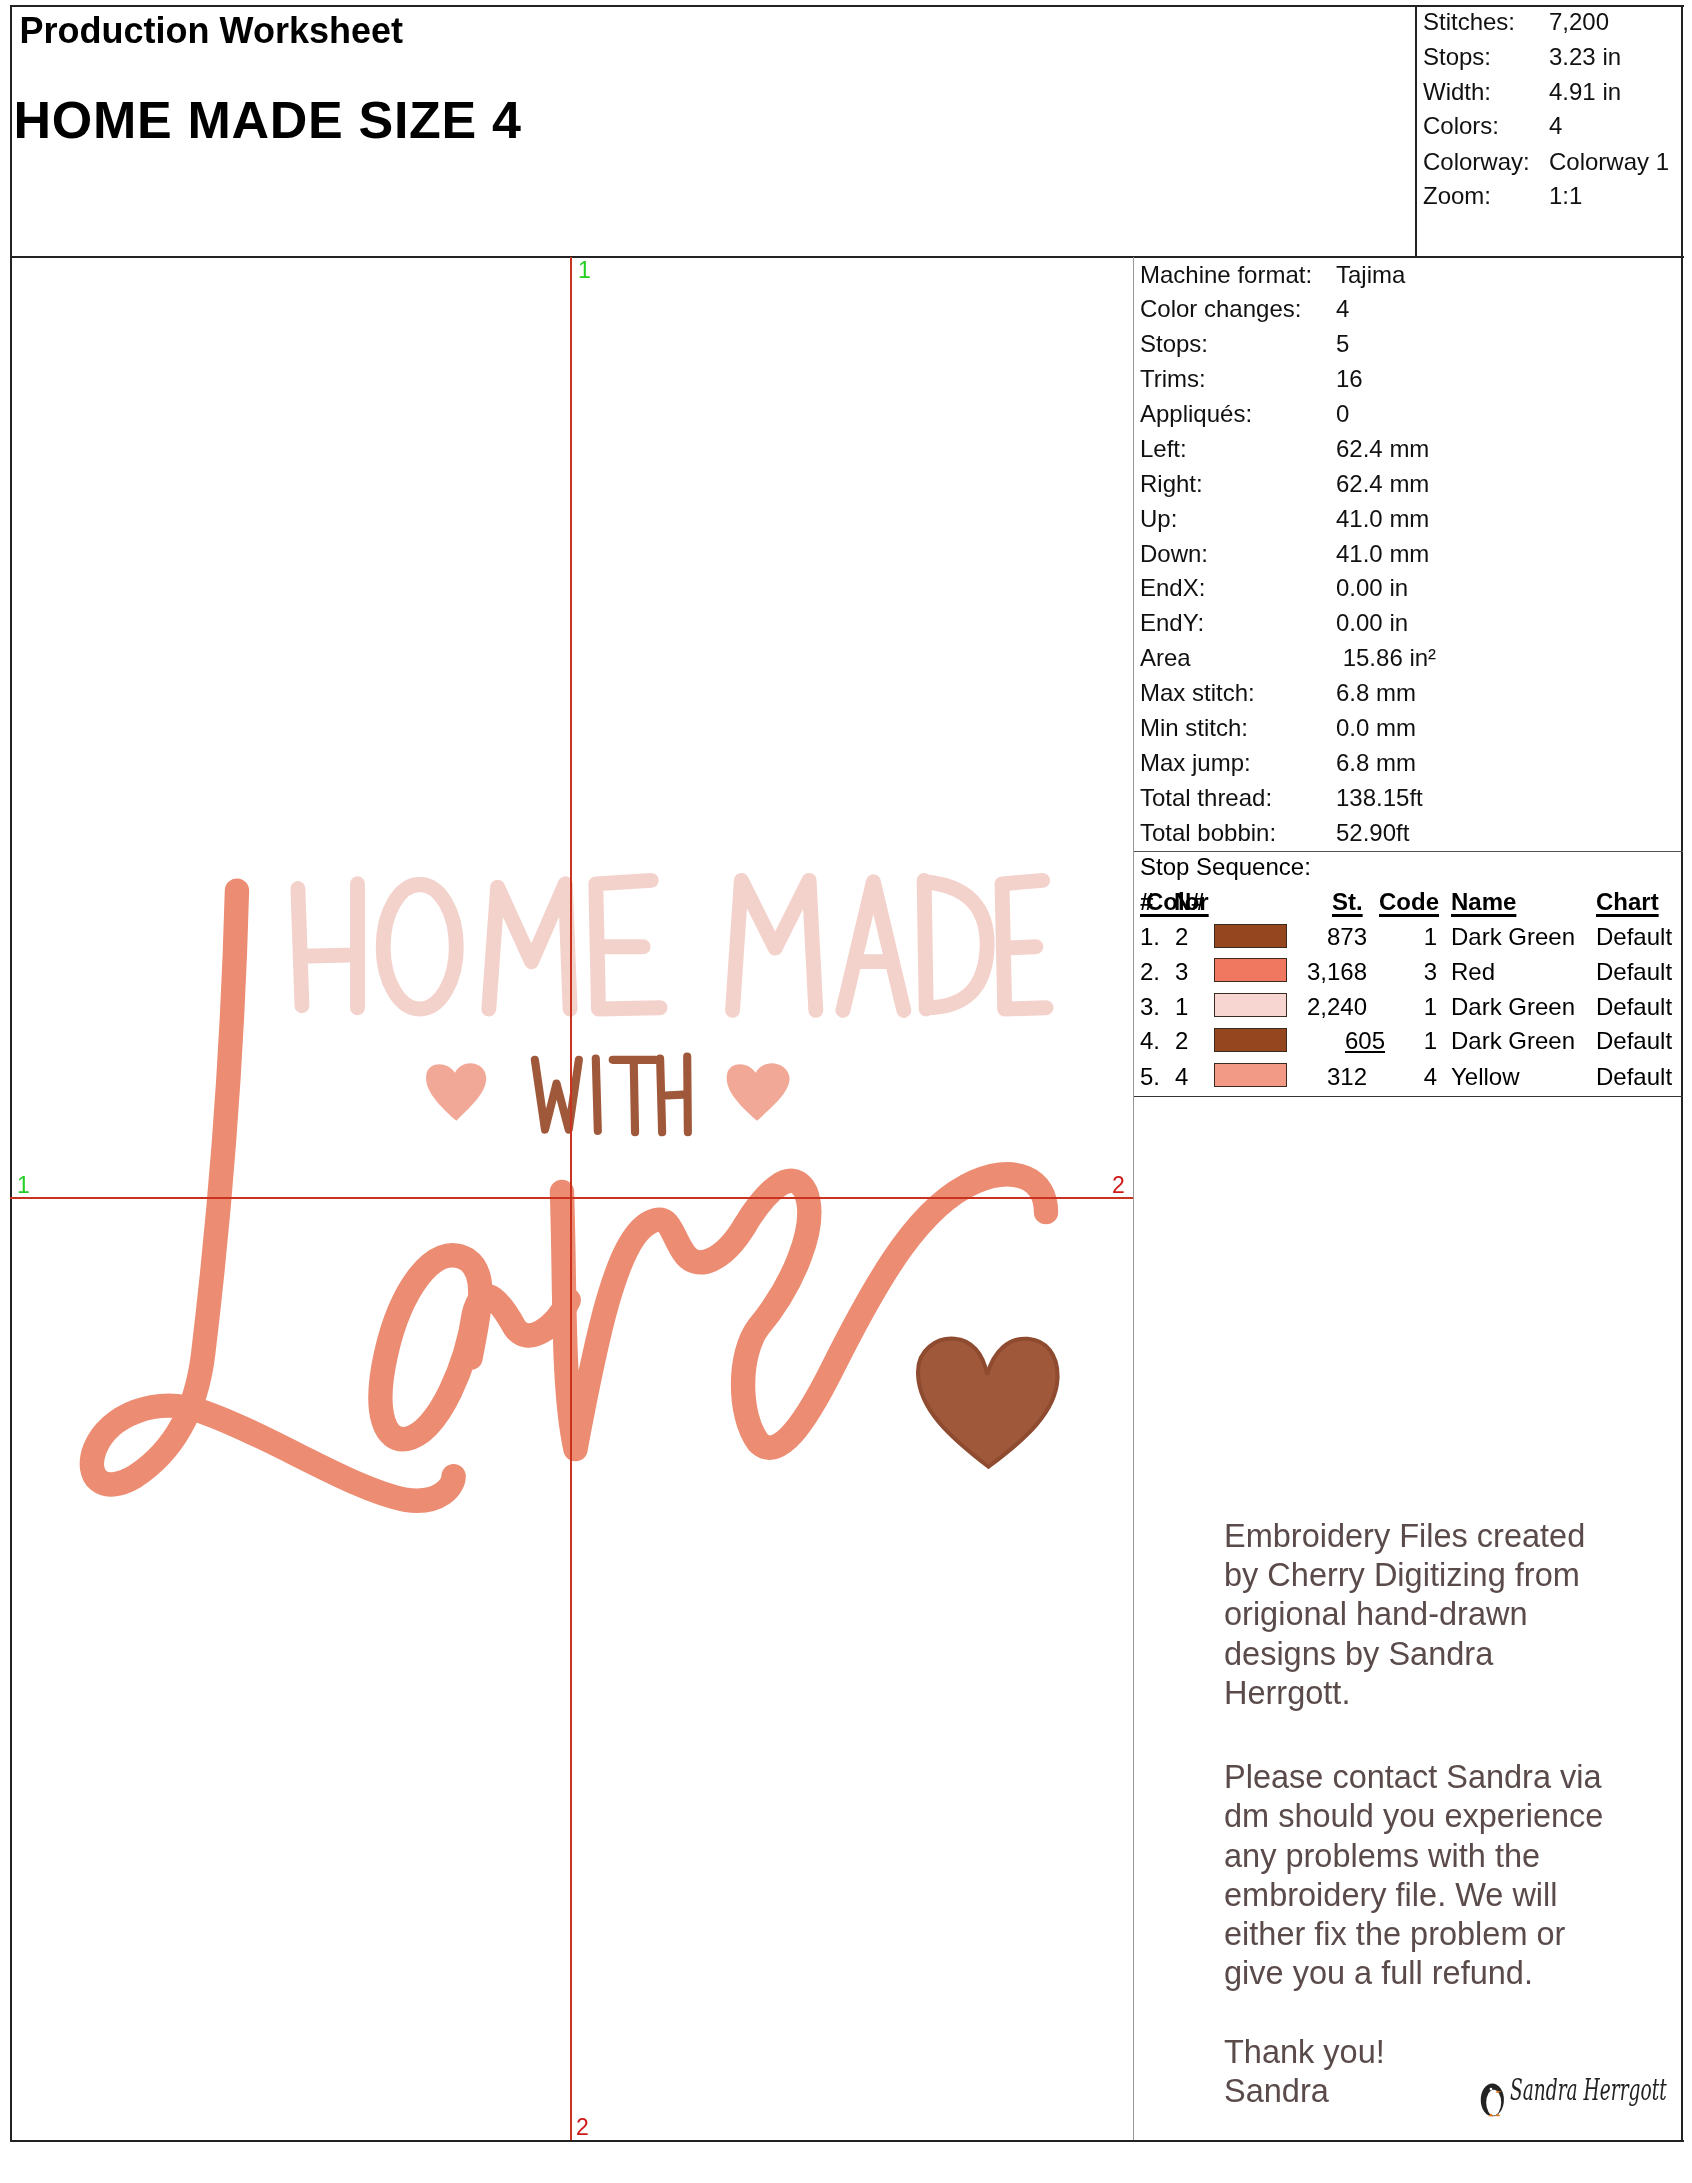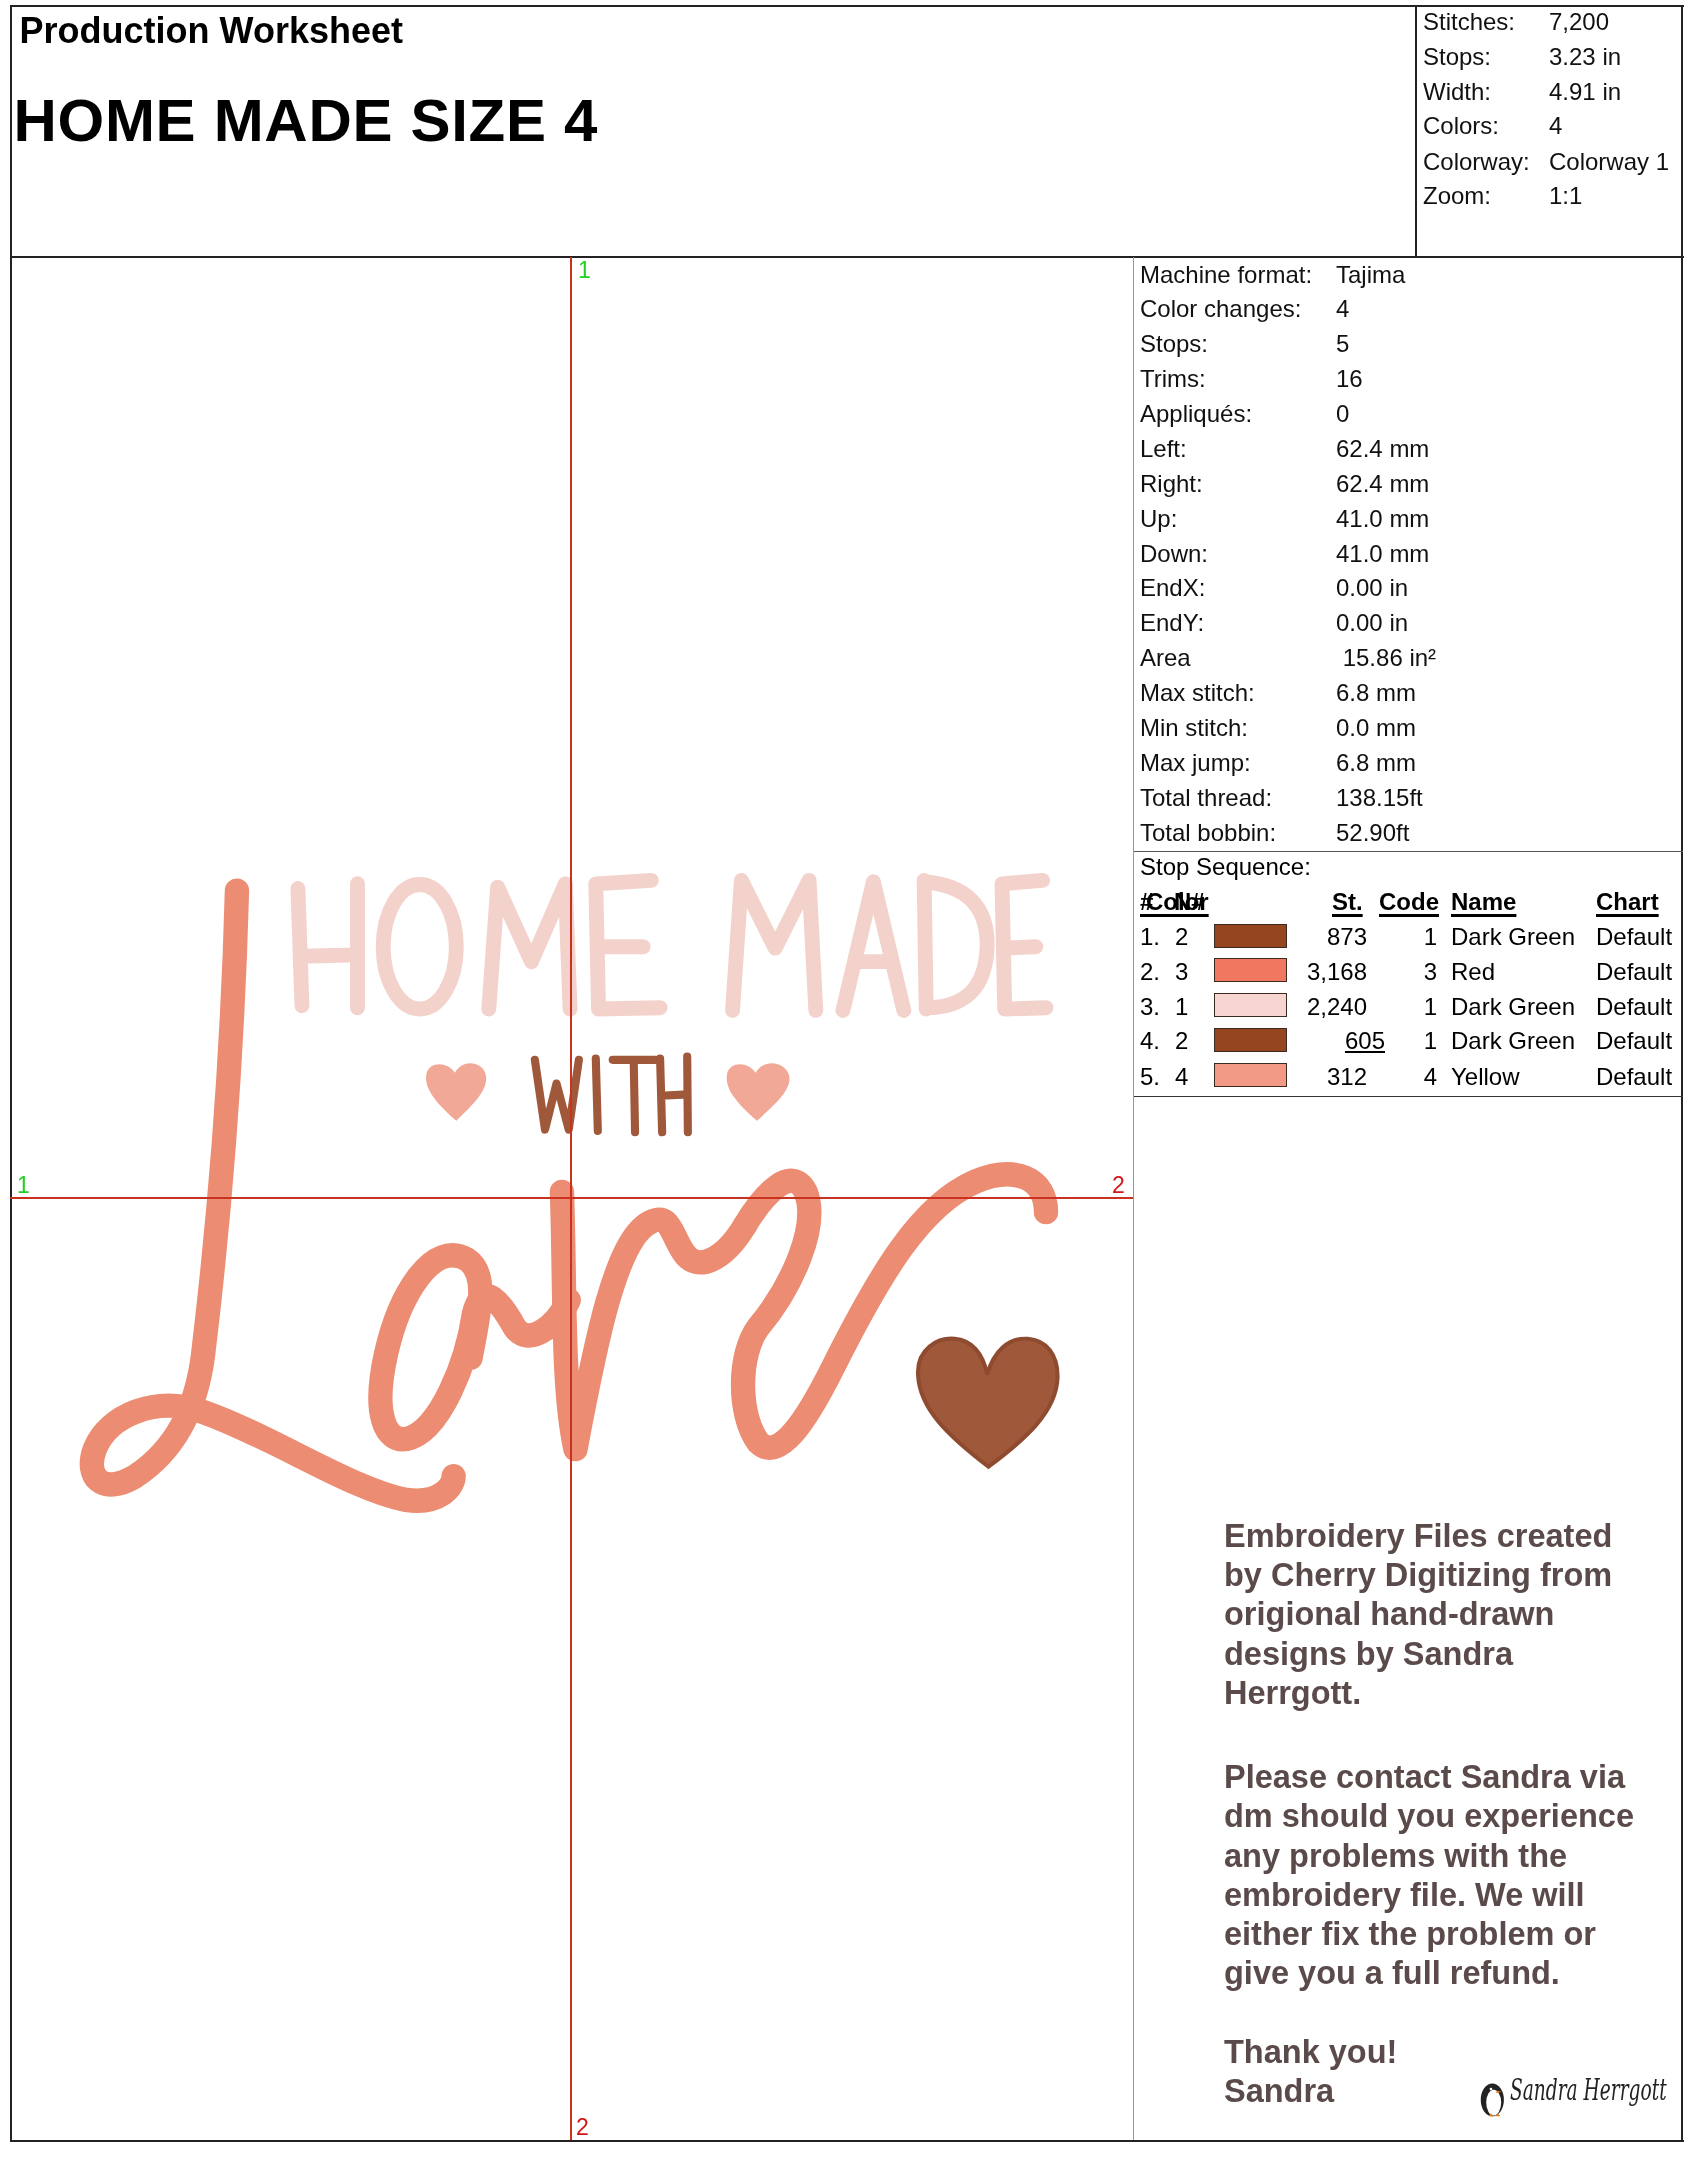--- a/index.html
+++ b/index.html
@@ -7,32 +7,32 @@
          font-family: "Liberation Sans", sans-serif; color: #000; }
   .abs { position: absolute; }
   .line-h { position: absolute; height: 2px; background: #222; }
   .line-v { position: absolute; width: 2px; background: #222; }
   .thin-h { position: absolute; height: 1.4px; background: #555; }
   .thin-v { position: absolute; width: 1.4px; background: #999; }
   .red-h { position: absolute; height: 2px; background: #c8321e; }
   .red-v { position: absolute; width: 2px; background: #c8321e; }
 
   .ws-title { left: 19.6px; top: 9.5px; font-size: 36px; font-weight: bold; line-height: 41px; white-space: nowrap; }
-  .design-title { left: 13.5px; top: 80px; font-size: 60px; font-weight: bold; line-height: 81px; white-space: nowrap; letter-spacing: 0.7px; }
+  .design-title { left: 13.5px; top: 80px; font-size: 52px; font-weight: bold; line-height: 81px; white-space: nowrap; letter-spacing: 0.7px; }
 
   .kv { position: absolute; font-size: 24px; line-height: 27px; white-space: nowrap; color: #111; }
   .kv .k { position: absolute; left: 0; top: 0; }
   .kv .v { position: absolute; top: 0; }
 
   .seq-label { left: 1140px; top: 853px; font-size: 24px; line-height: 27px; white-space: nowrap; }
   .th { position: absolute; top: 888px; font-size: 24px; line-height: 27px; font-weight: bold; text-decoration: underline; text-decoration-thickness: 2.7px; text-underline-offset: 4.1px; white-space: nowrap; }
   .td { position: absolute; font-size: 24px; line-height: 27px; white-space: nowrap; }
   .swatch { position: absolute; width: 73px; height: 24.4px; border: 1.4px solid #3a2a20; box-sizing: border-box; }
 
-  .note { position: absolute; left: 1224px; font-size: 32.5px; font-weight: bold; line-height: 39px; color: #5a4a4a; white-space: nowrap; }
+  .note { position: absolute; left: 1224px; font-size: 32.5px; font-weight: normal; line-height: 39px; color: #5a4a4a; white-space: nowrap; }
 
   .axis-lbl { position: absolute; font-size: 23px; line-height: 23px; }
   .green { color: #22d022; }
   .redt { color: #d01818; }
 
   .sig { position: absolute; left: 1510px; top: 2072px; font-family: "DejaVu Serif", serif; font-style: italic; font-size: 30px; color: #222; white-space: nowrap; transform: scaleX(0.62); transform-origin: left top; }
 </style>
 </head>
 <body>
 

